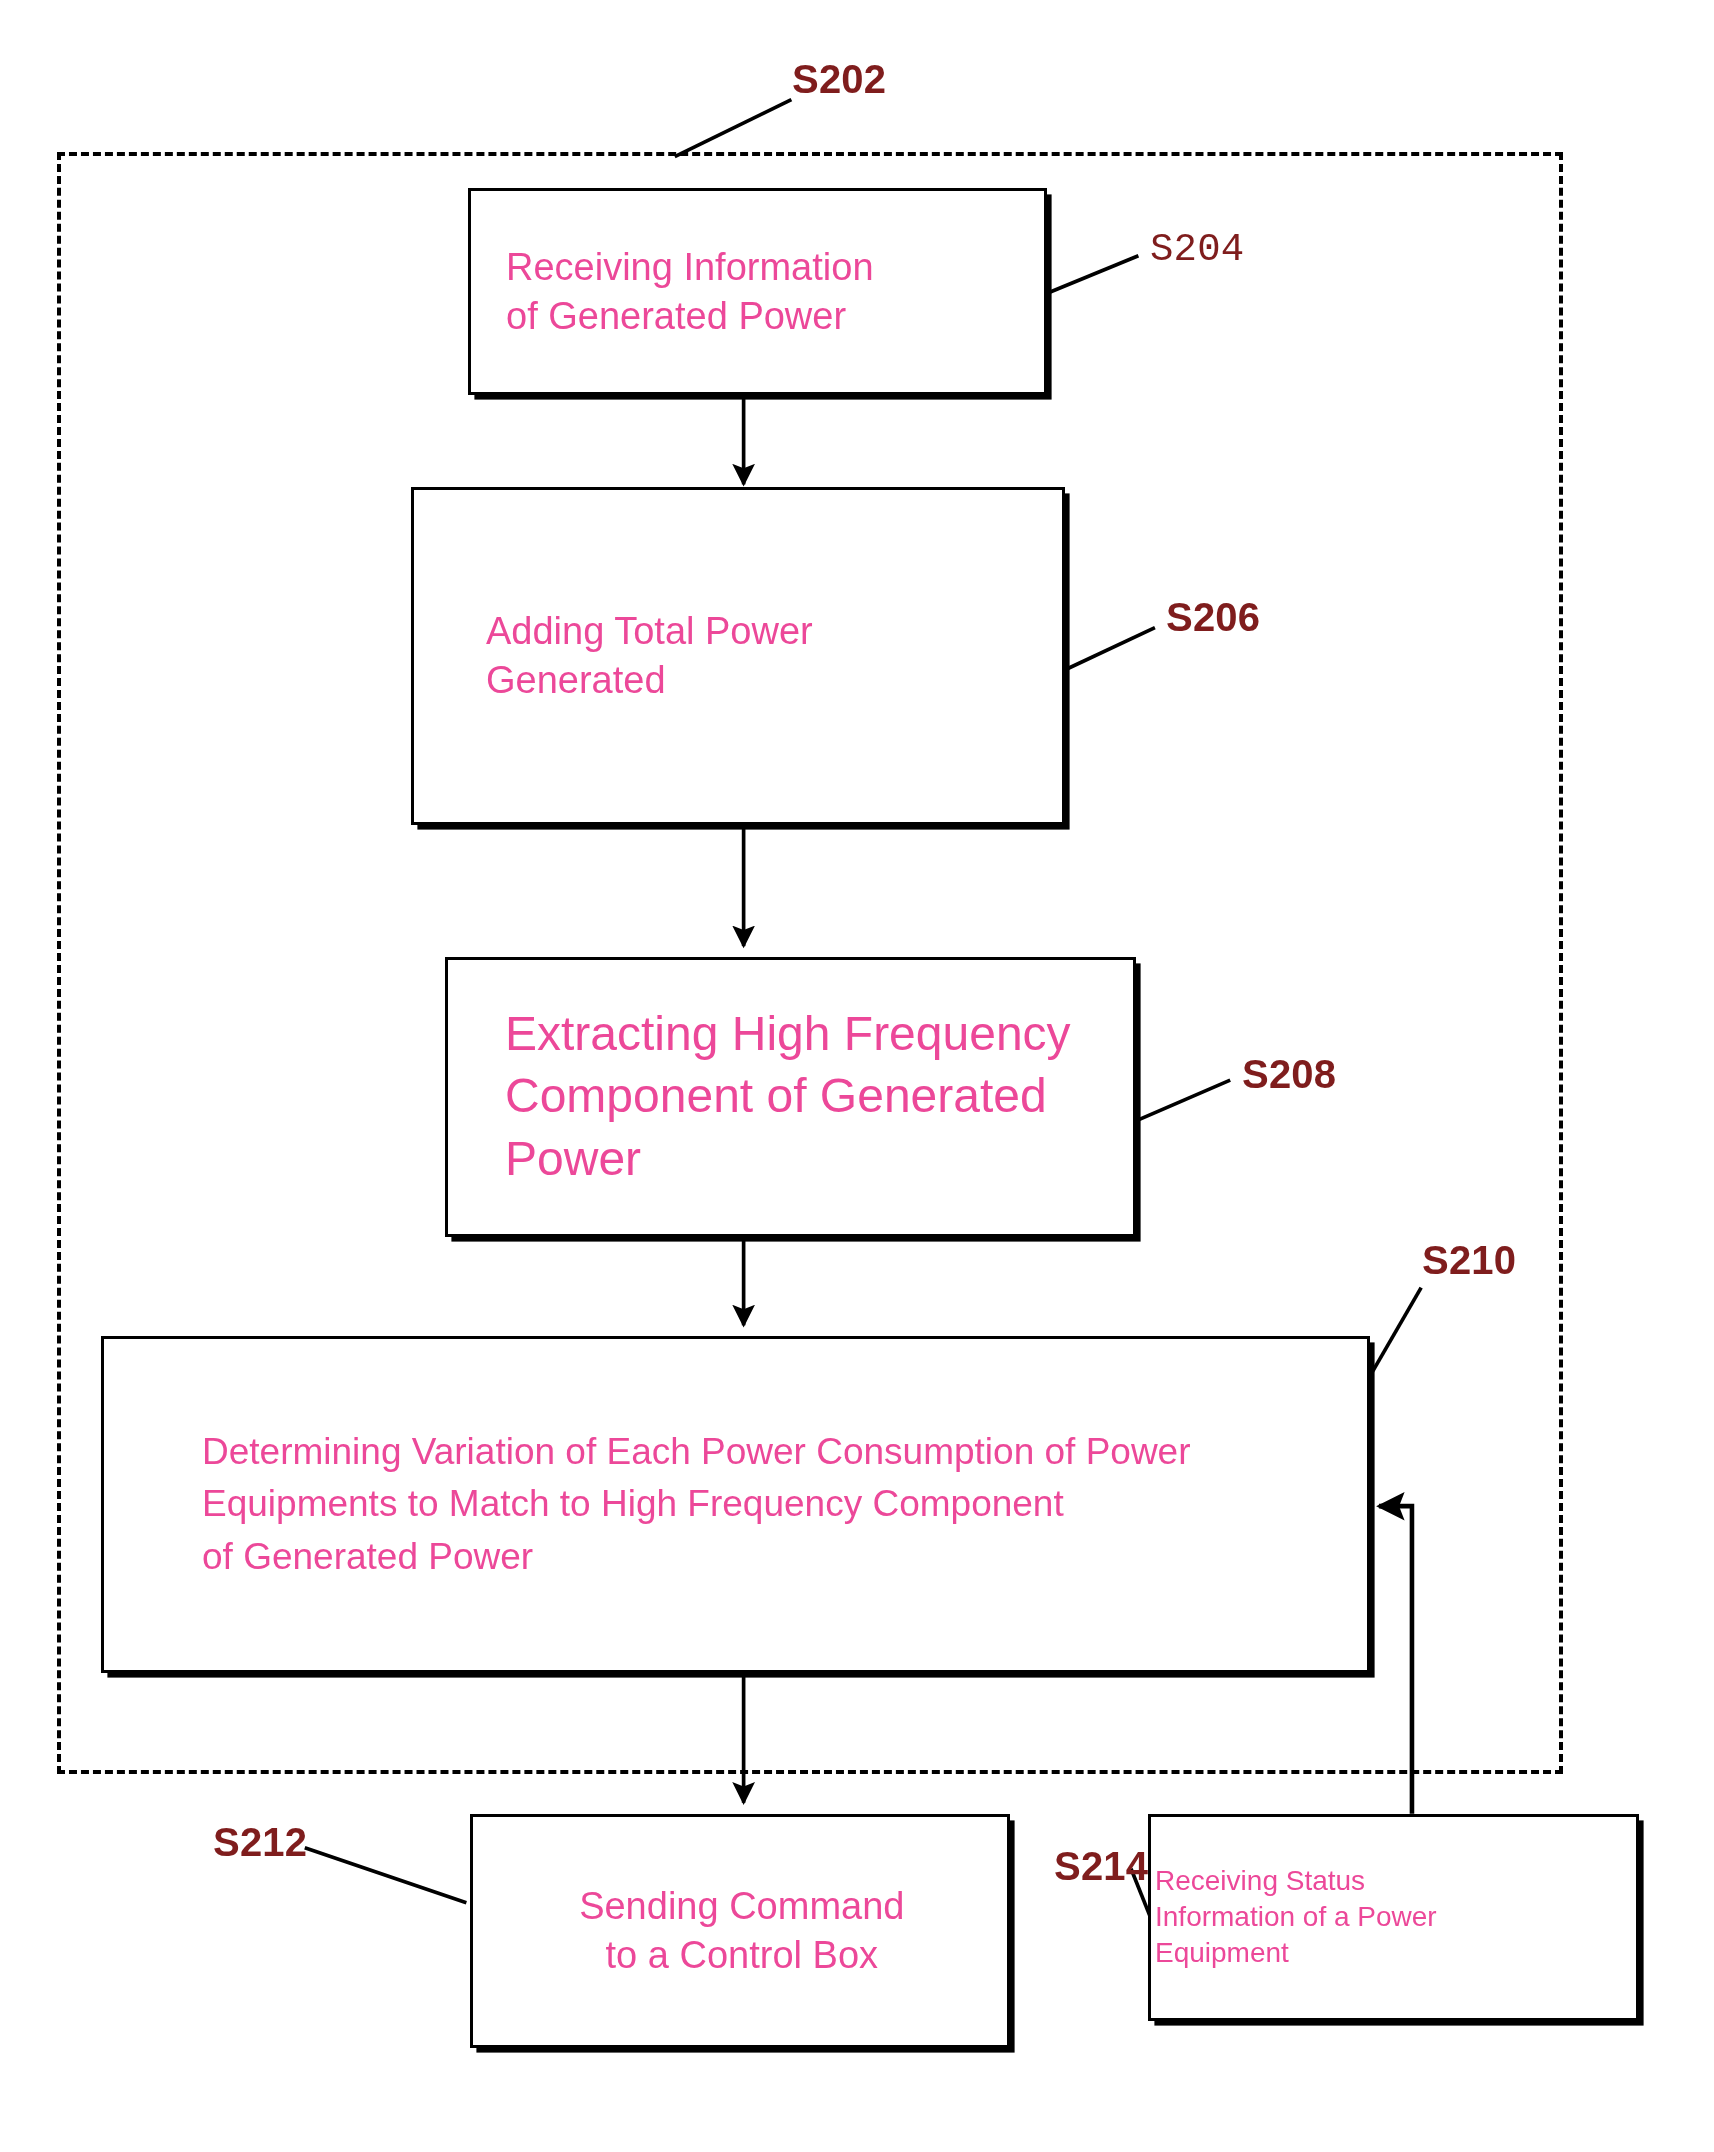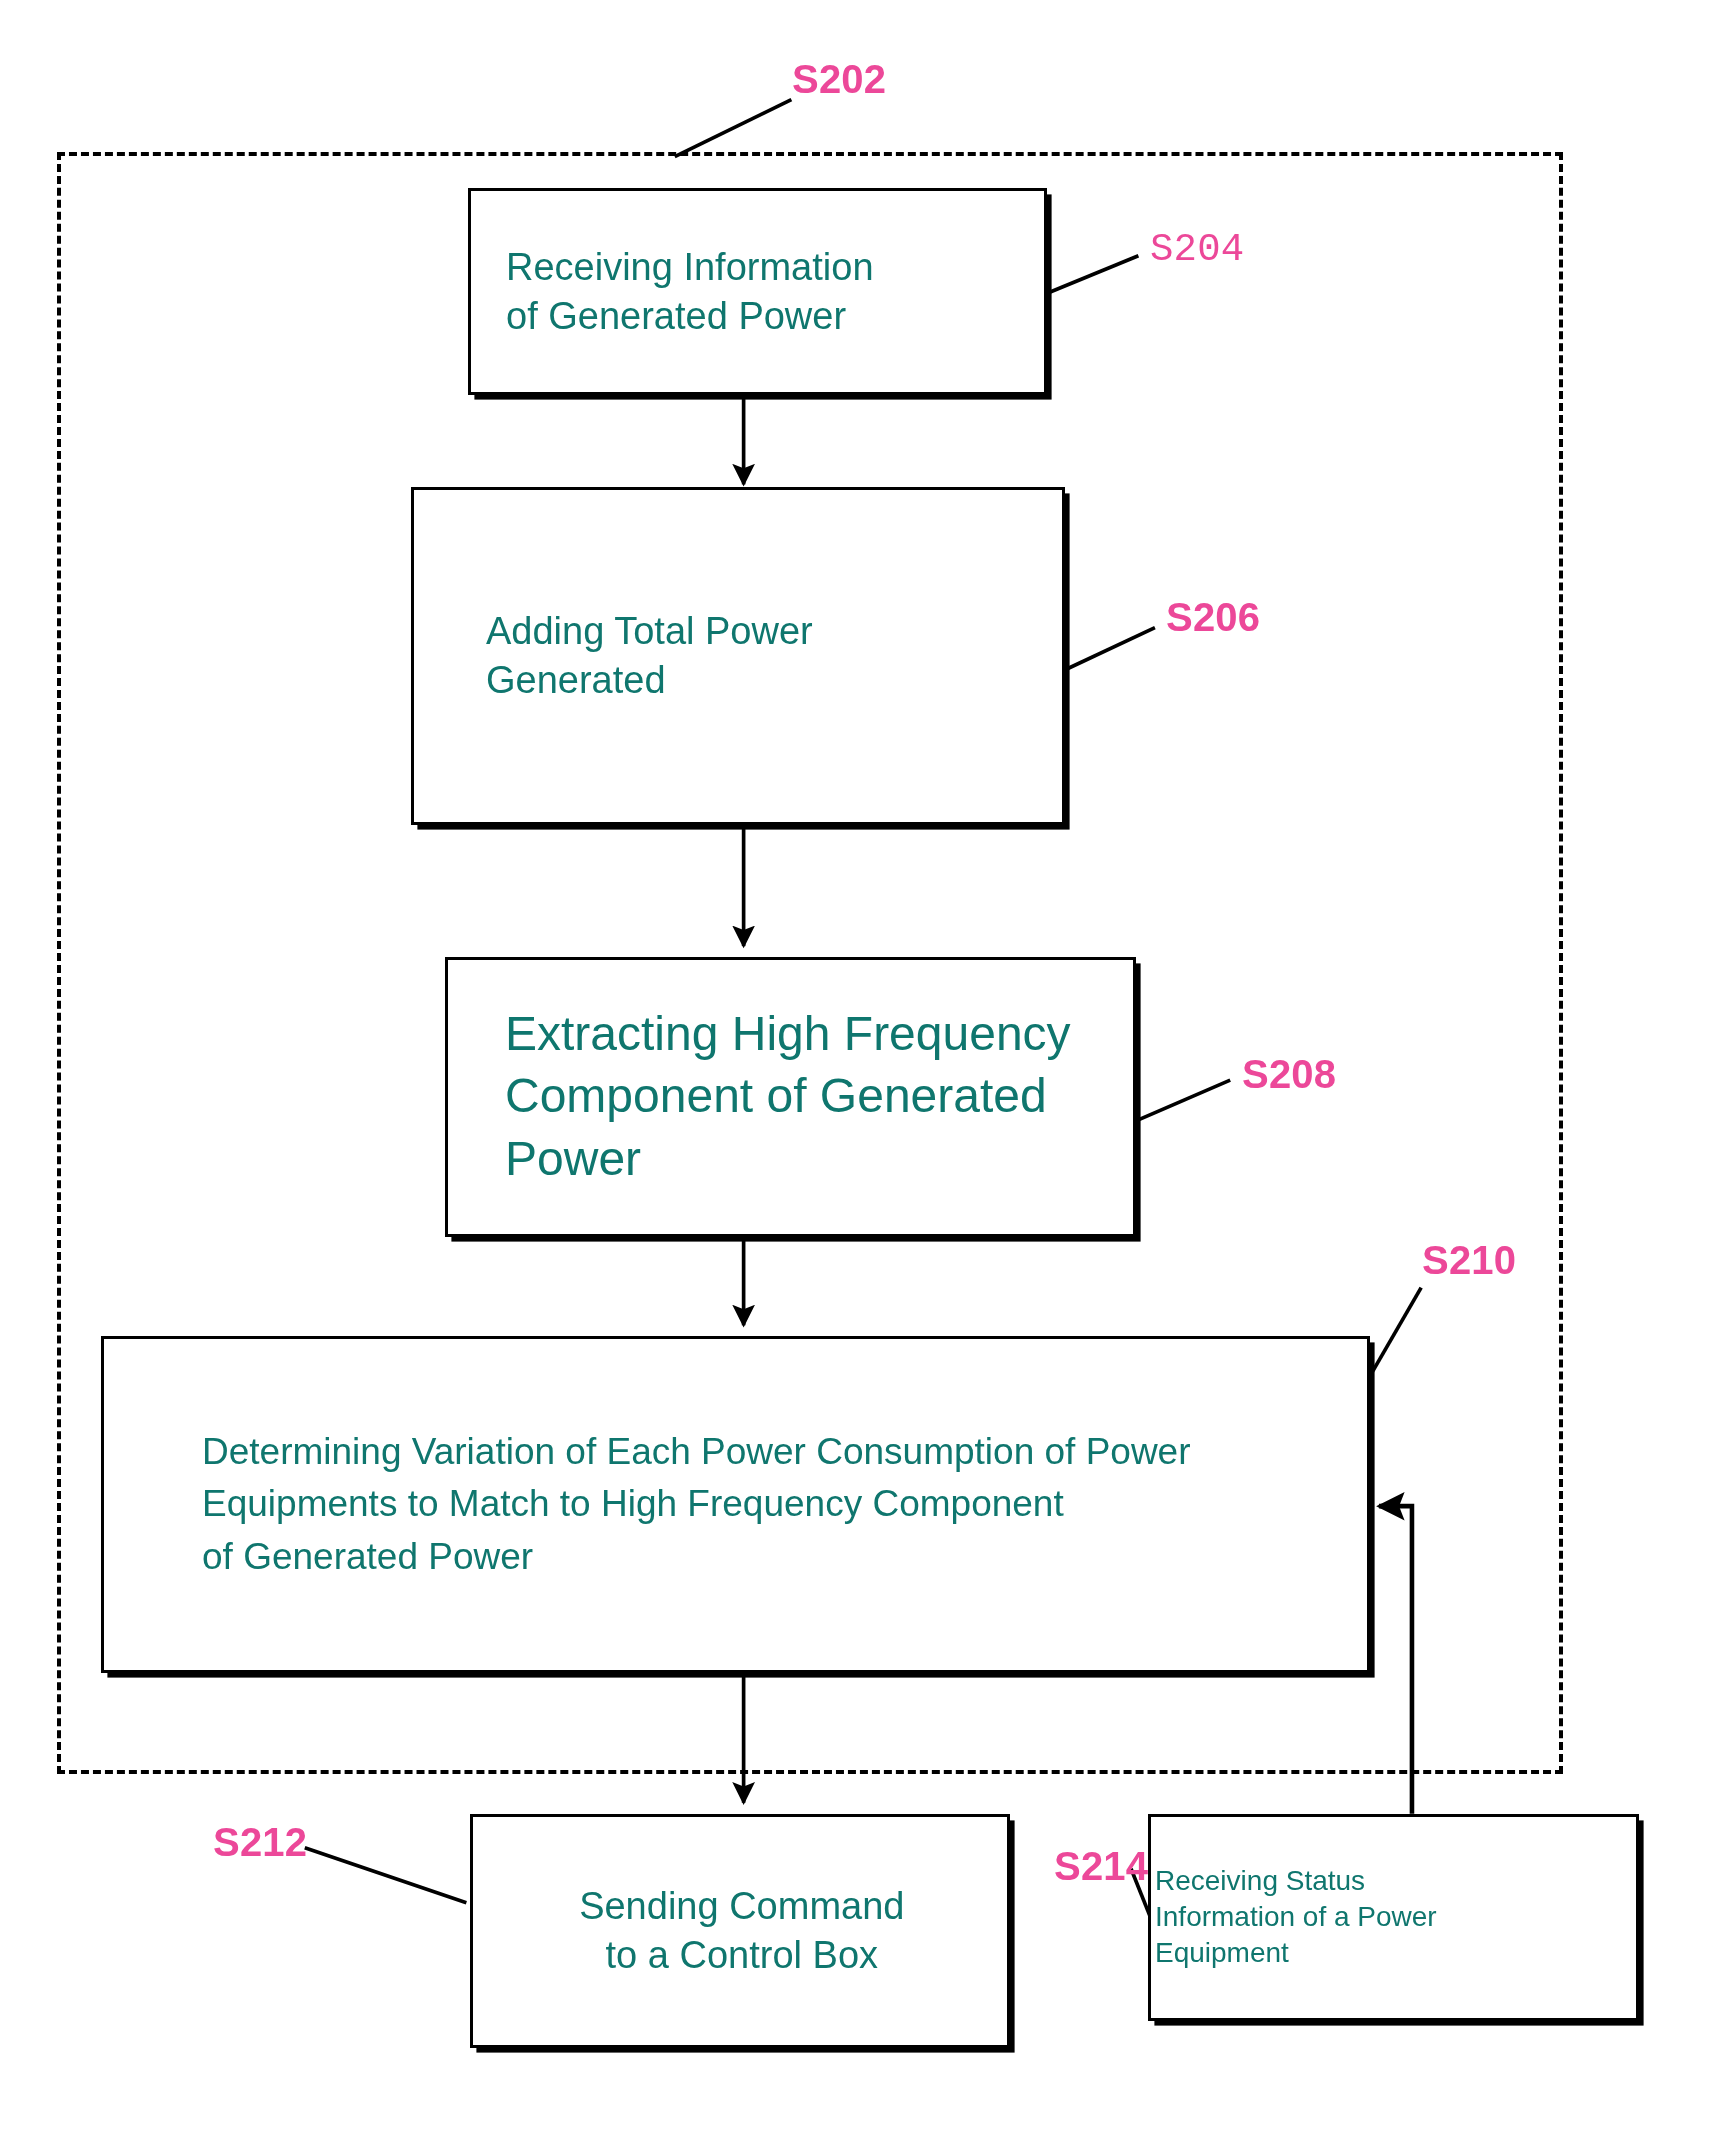--- a/index.html
+++ b/index.html
@@ -27,21 +27,21 @@
     position: absolute;
     box-sizing: border-box;
     background: #ffffff;
     border: 3.7px solid #000000;
     box-shadow: 5.5px 5.5px 0 -0.9px #000000;
   }
   .step-box .step-text {
     position: absolute;
     left: 0;
     right: 4px;
-    color: #0f766e;
+    color: #ec4899;
     line-height: 1.30;
     white-space: pre-line;
   }
   
   .txt-left {
     text-align: left;
     padding-left: 35px;
     padding-right: 18.4px;
   }
   .txt-center {
@@ -49,21 +49,21 @@
     padding-left: 26px;
     padding-right: 18.4px;
   }
   .vcenter {
     top: 50%;
     transform: translateY(-50%);
   }
   
   .ref-label {
     position: absolute;
-    color: #ec4899;
+    color: #7f1d1d;
     white-space: nowrap;
     letter-spacing: 0.2px;
     text-align: center;
   }
   .ref-bold { font-weight: 700; }
   .ref-regular { font-weight: 400; }
   
   #connectors {
     position: absolute;
     left: 0;

